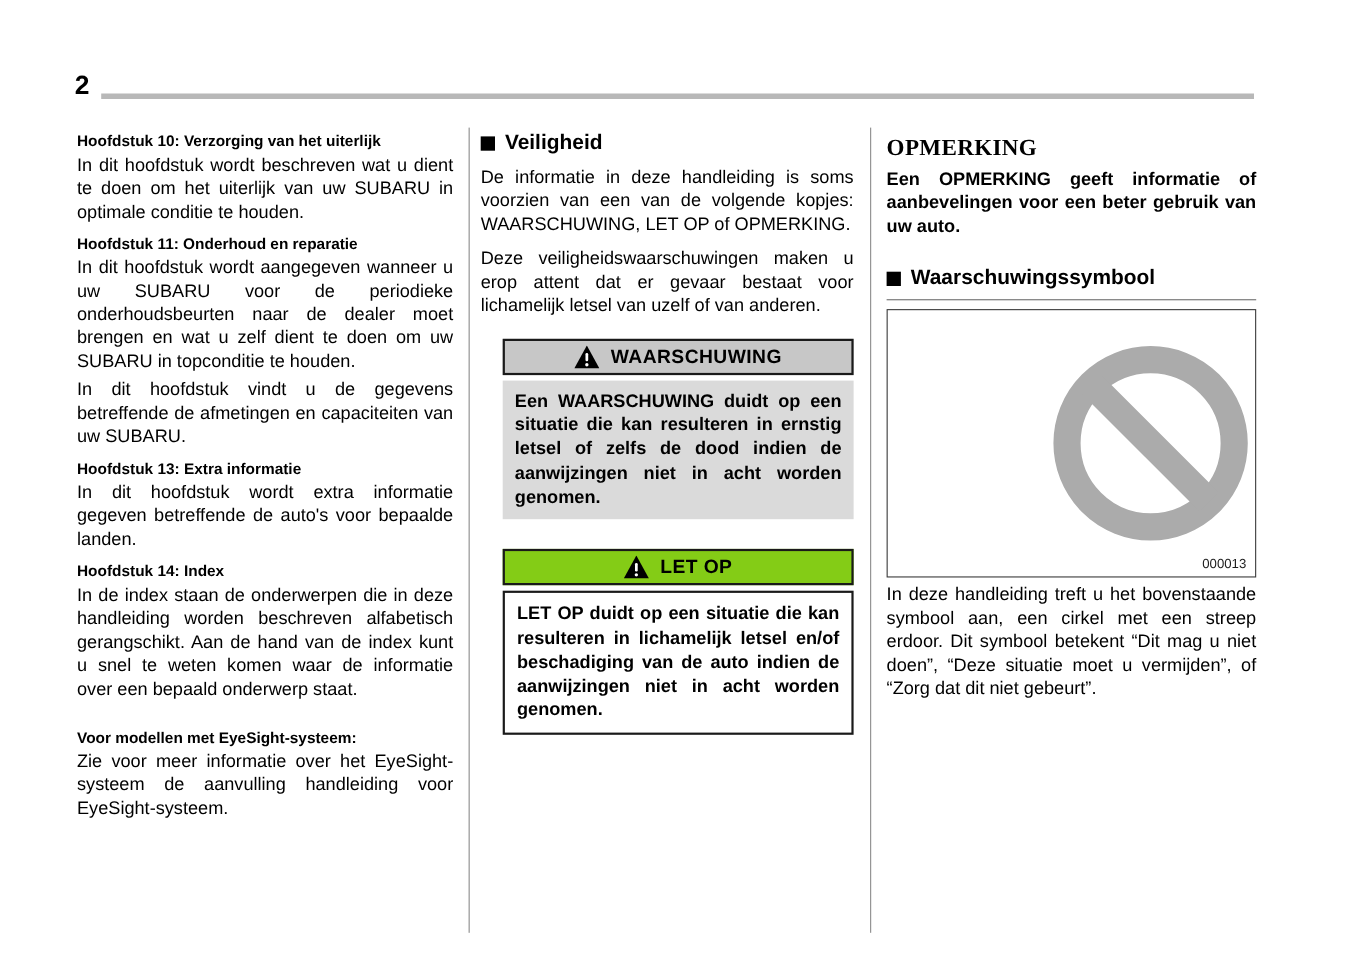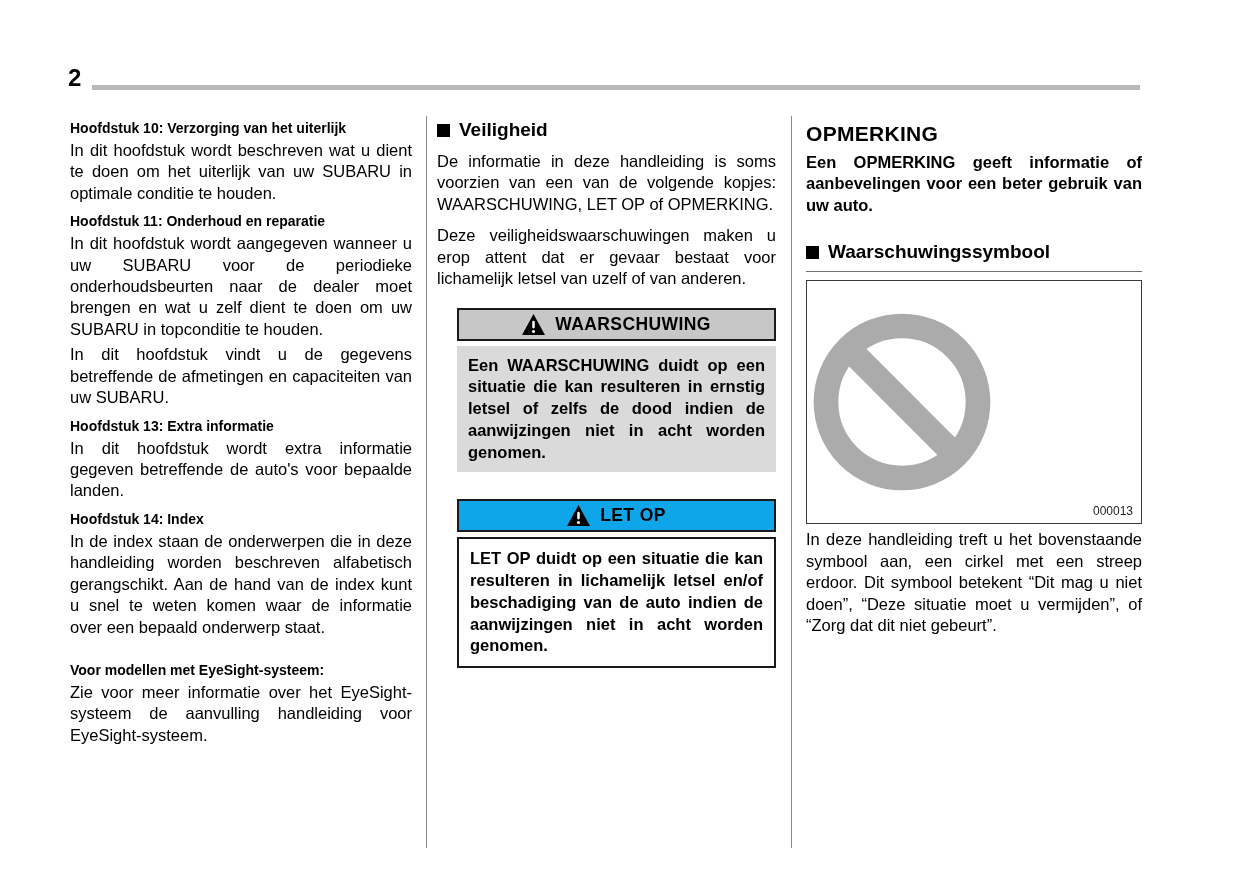--- a/index.html
+++ b/index.html
@@ -37,32 +37,32 @@
   .sq { width:13px; height:13px; background:#000; flex:none; }
   .sq-heading.underlined { margin-top:26px; margin-bottom:0; padding-bottom:8px;
                            border-bottom:1px solid #6e6e6e; }
 
   
   .warn-box { margin-top:18px;padding-left:20px; }
   .warn-header { height:29px; display:flex; align-items:center; justify-content:center;
                  gap:10px; border:2px solid #1a1a1a; font-weight:700; font-size:17.5px;
                  letter-spacing:0.4px; }
   .warn-header.gray { background:var(--warning-header-bg,#c7c7c7); }
-  .warn-header.white { background:#0ea5e9; }
+  .warn-header.white { background:#84cc16; }
   .warn-body { margin-top:5px; padding:9px 11px; font-weight:700; font-size:16.5px;
                line-height:1.32; text-align:justify; }
   .warn-body.gray-body { background:var(--warning-body-bg,#dadada); }
   .warn-body.white-body { background:#ffffff; border:2px solid #1a1a1a; }
   .caution { margin-top:27px; }
   .tri { display:flex; align-items:center; }
 
   
-  .note-h { font-size:21px; font-weight:700; margin:2px 0 6px; letter-spacing:0.3px; }
+  .note-h { font-size:21px; font-weight:700; margin:2px 0 6px; letter-spacing:0.3px;font-family:Liberation Serif, serif; }
   .figure-box { margin-top:8px; border:1.5px solid #3a3a3a; height:242px;
-                position:relative; display:flex; align-items:center; justify-content:flex-start;
+                position:relative; display:flex; align-items:center; justify-content:flex-end;
                 background:#fff; }
   .prohib { width:190px; height:190px; }
   .prohib circle, .prohib line { stroke:var(--symbol-gray,#ababab); }
   .fig-code { position:absolute; right:8px; bottom:5px; font-size:12px; color:#1e1e1e; }
   .symbol-body { margin-top:5px; }
 </style>
 </head>
 <body>
 
 <div class="page">

